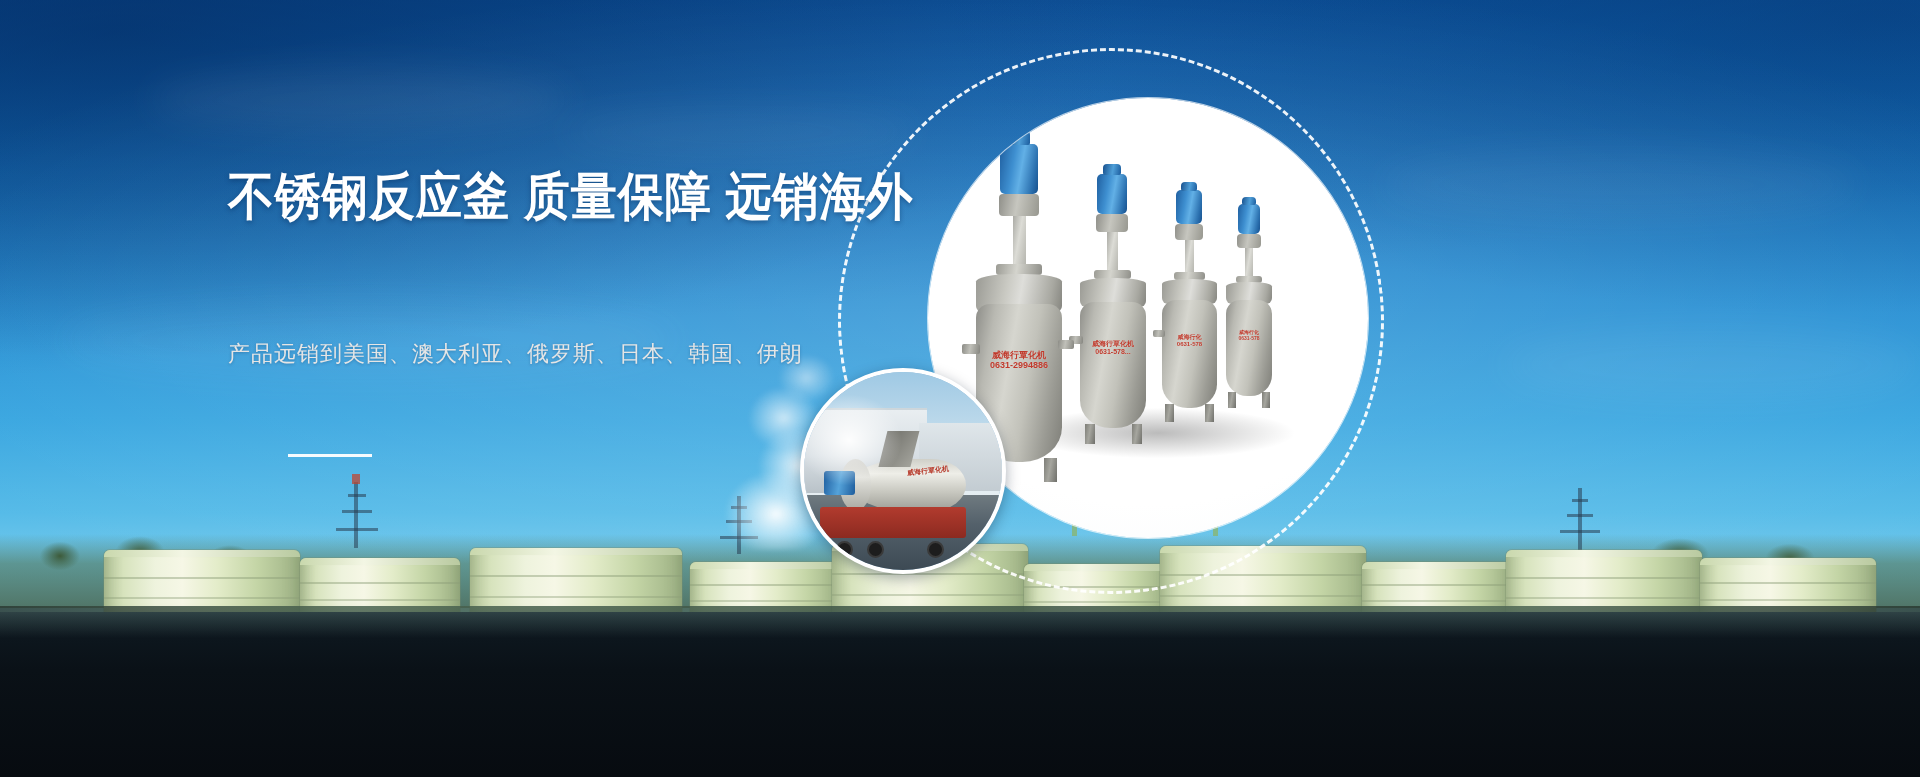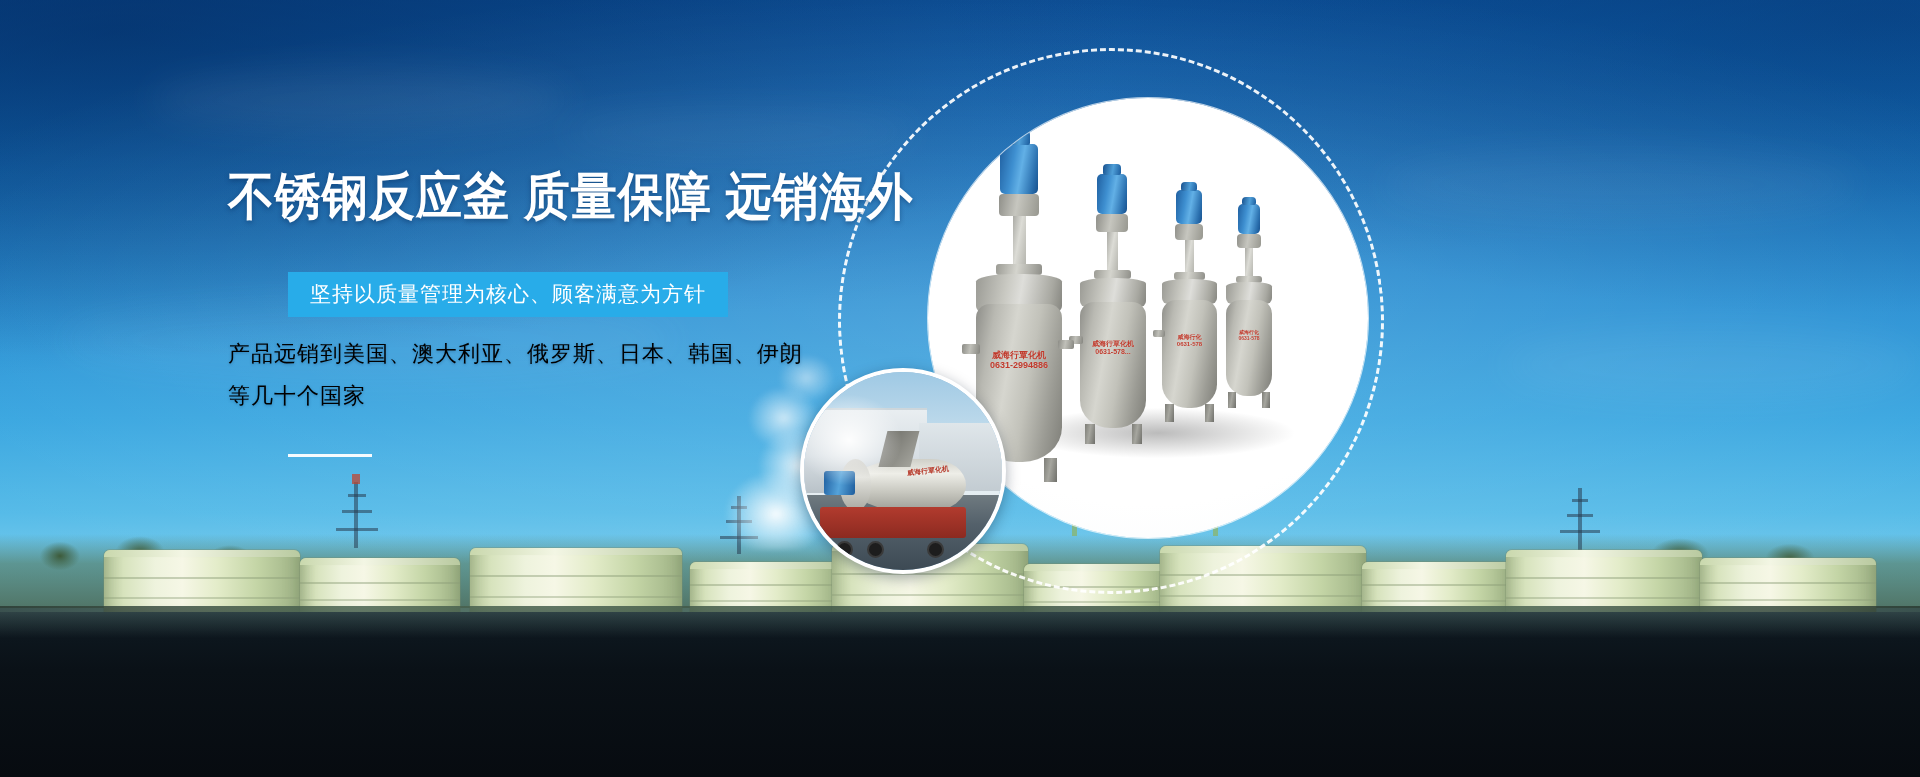--- a/index.html
+++ b/index.html
@@ -189,23 +189,24 @@
     position:absolute;left:288px;top:272px;
     background:#28ace9;
     padding:8px 22px 9px 22px;
     white-space:nowrap;
   }
   .subbar span{
     color:#ffffff;font-size:21px;letter-spacing:1px;
   }
   .bodytext{
     position:absolute;left:228px;top:333px;
-    color:#000000;font-size:22px;line-height:42px;letter-spacing:1px;
+    color:#e5e5e5;font-size:22px;line-height:42px;letter-spacing:1px;
     white-space:nowrap;
     text-shadow:0 1px 3px rgba(0,35,80,0.30);
+    text-align:right;
   }
   .divider{
     position:absolute;left:288px;top:454px;width:84px;height:3px;
     background:#ffffff;opacity:.95;
   }
 
   
   .treeline{
     position:absolute;left:0;top:534px;width:1920px;height:74px;
     background:
@@ -429,24 +430,20 @@
     <div class="ins-truck"></div>
     <div class="ins-wheel" style="left:16%;"></div>
     <div class="ins-wheel" style="left:32%;"></div>
     <div class="ins-wheel" style="left:62%;"></div>
     <div class="ins-label">威海行覃化机</div>
     <div class="ins-smoke"></div>
   </div>
 
   <div class="headline">不锈钢反应釜 质量保障 远销海外</div>
 
-  <div class="subbar">
-    <span>坚持以质量管理为核心、顾客满意为方针</span>
-  </div>
 
   <div class="bodytext">
     <div>产品远销到美国、澳大利亚、俄罗斯、日本、韩国、伊朗</div>
-    <div>等几十个国家</div>
   </div>
 
   <div class="divider"></div>
 
 </div>
 
 </body></html>

